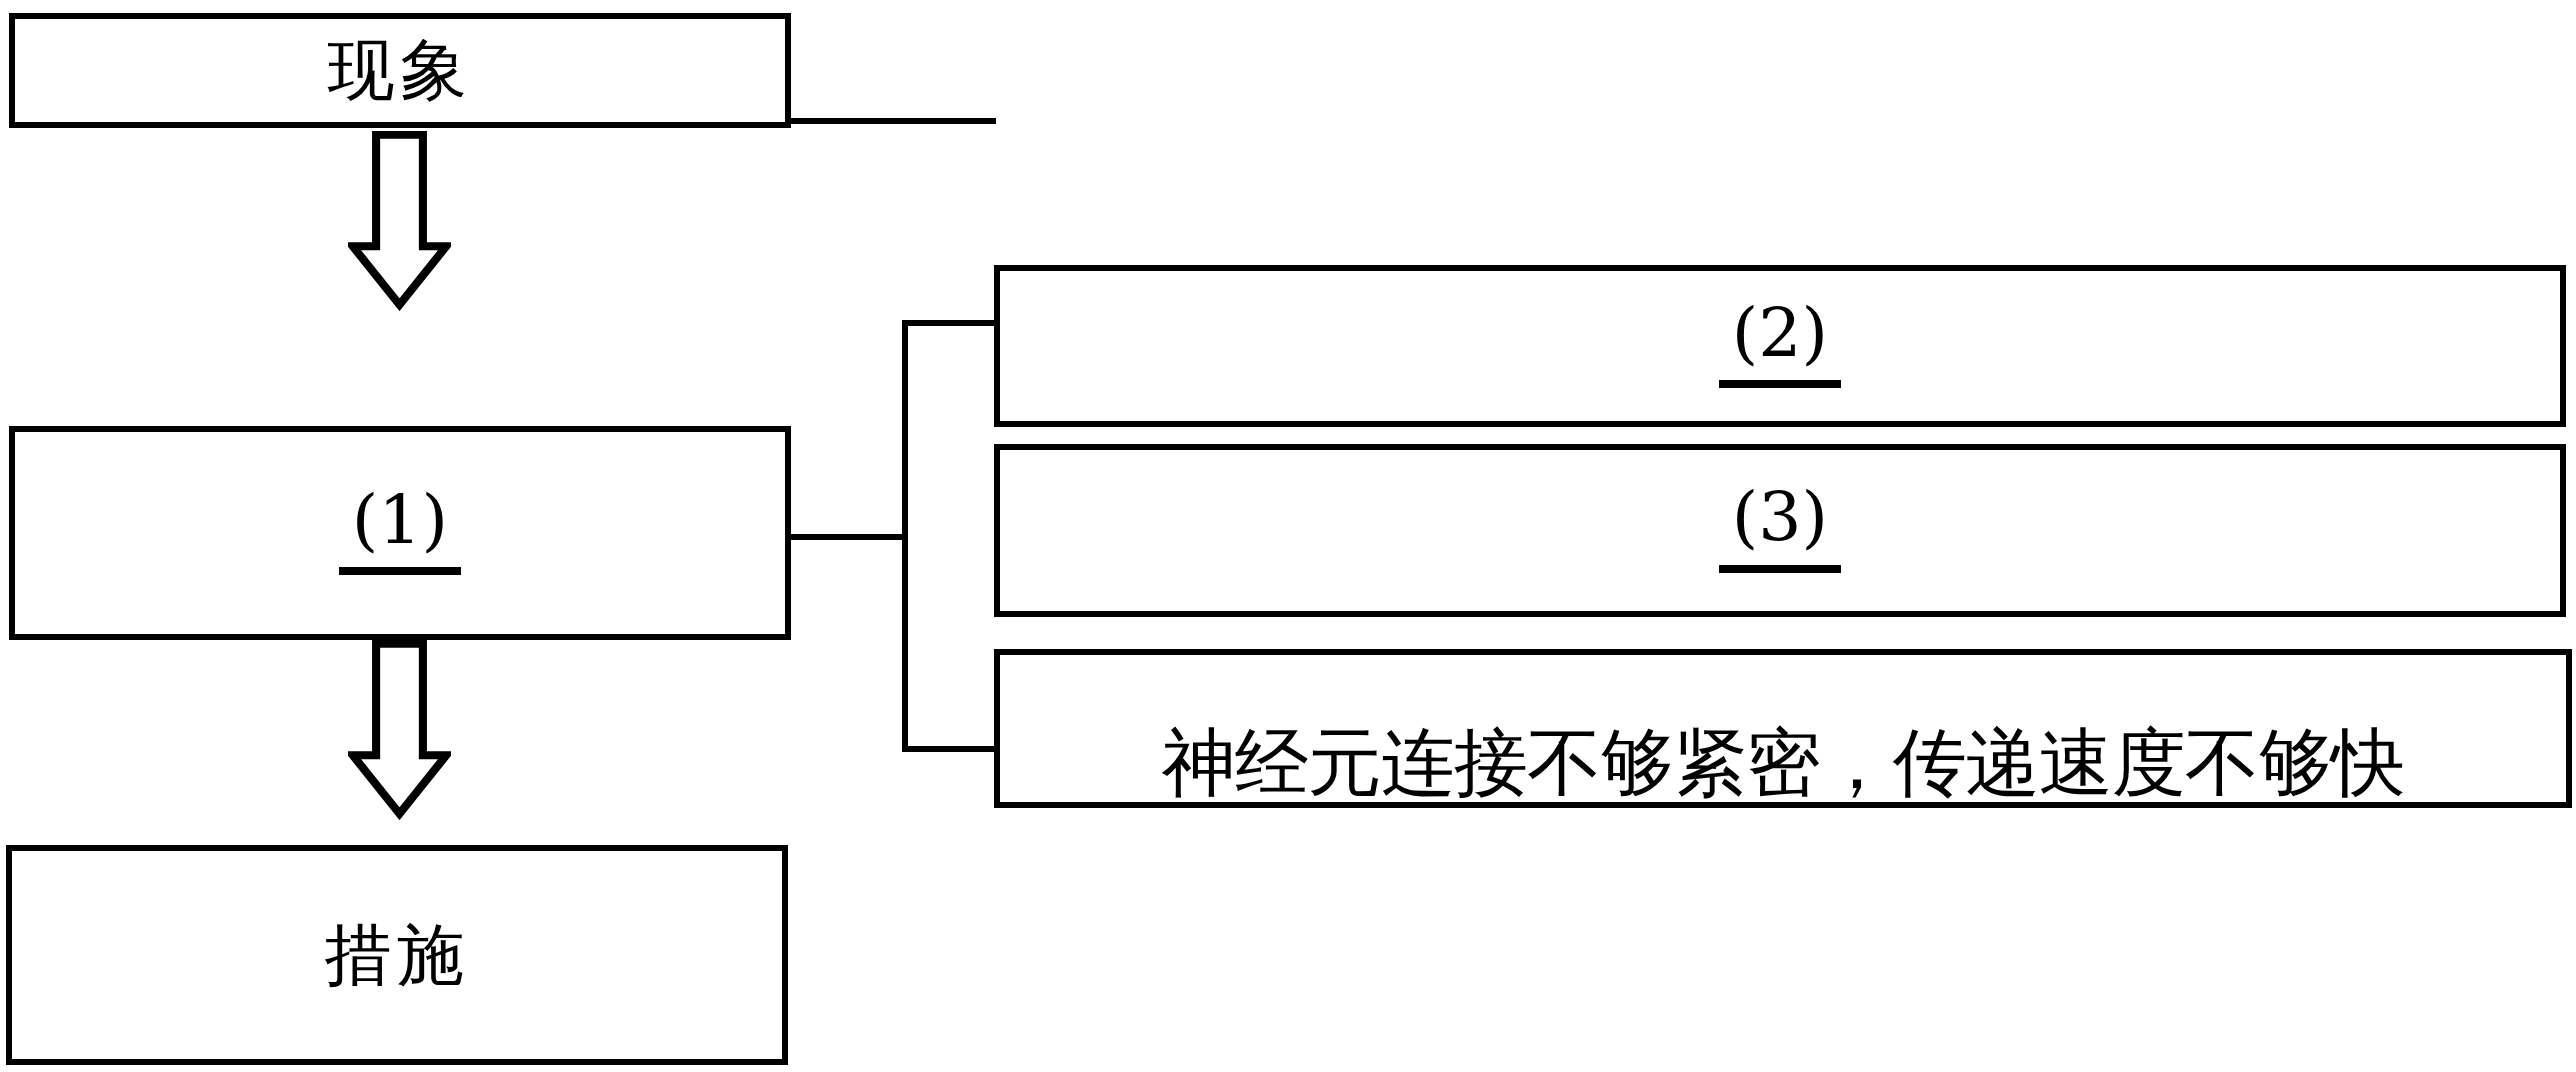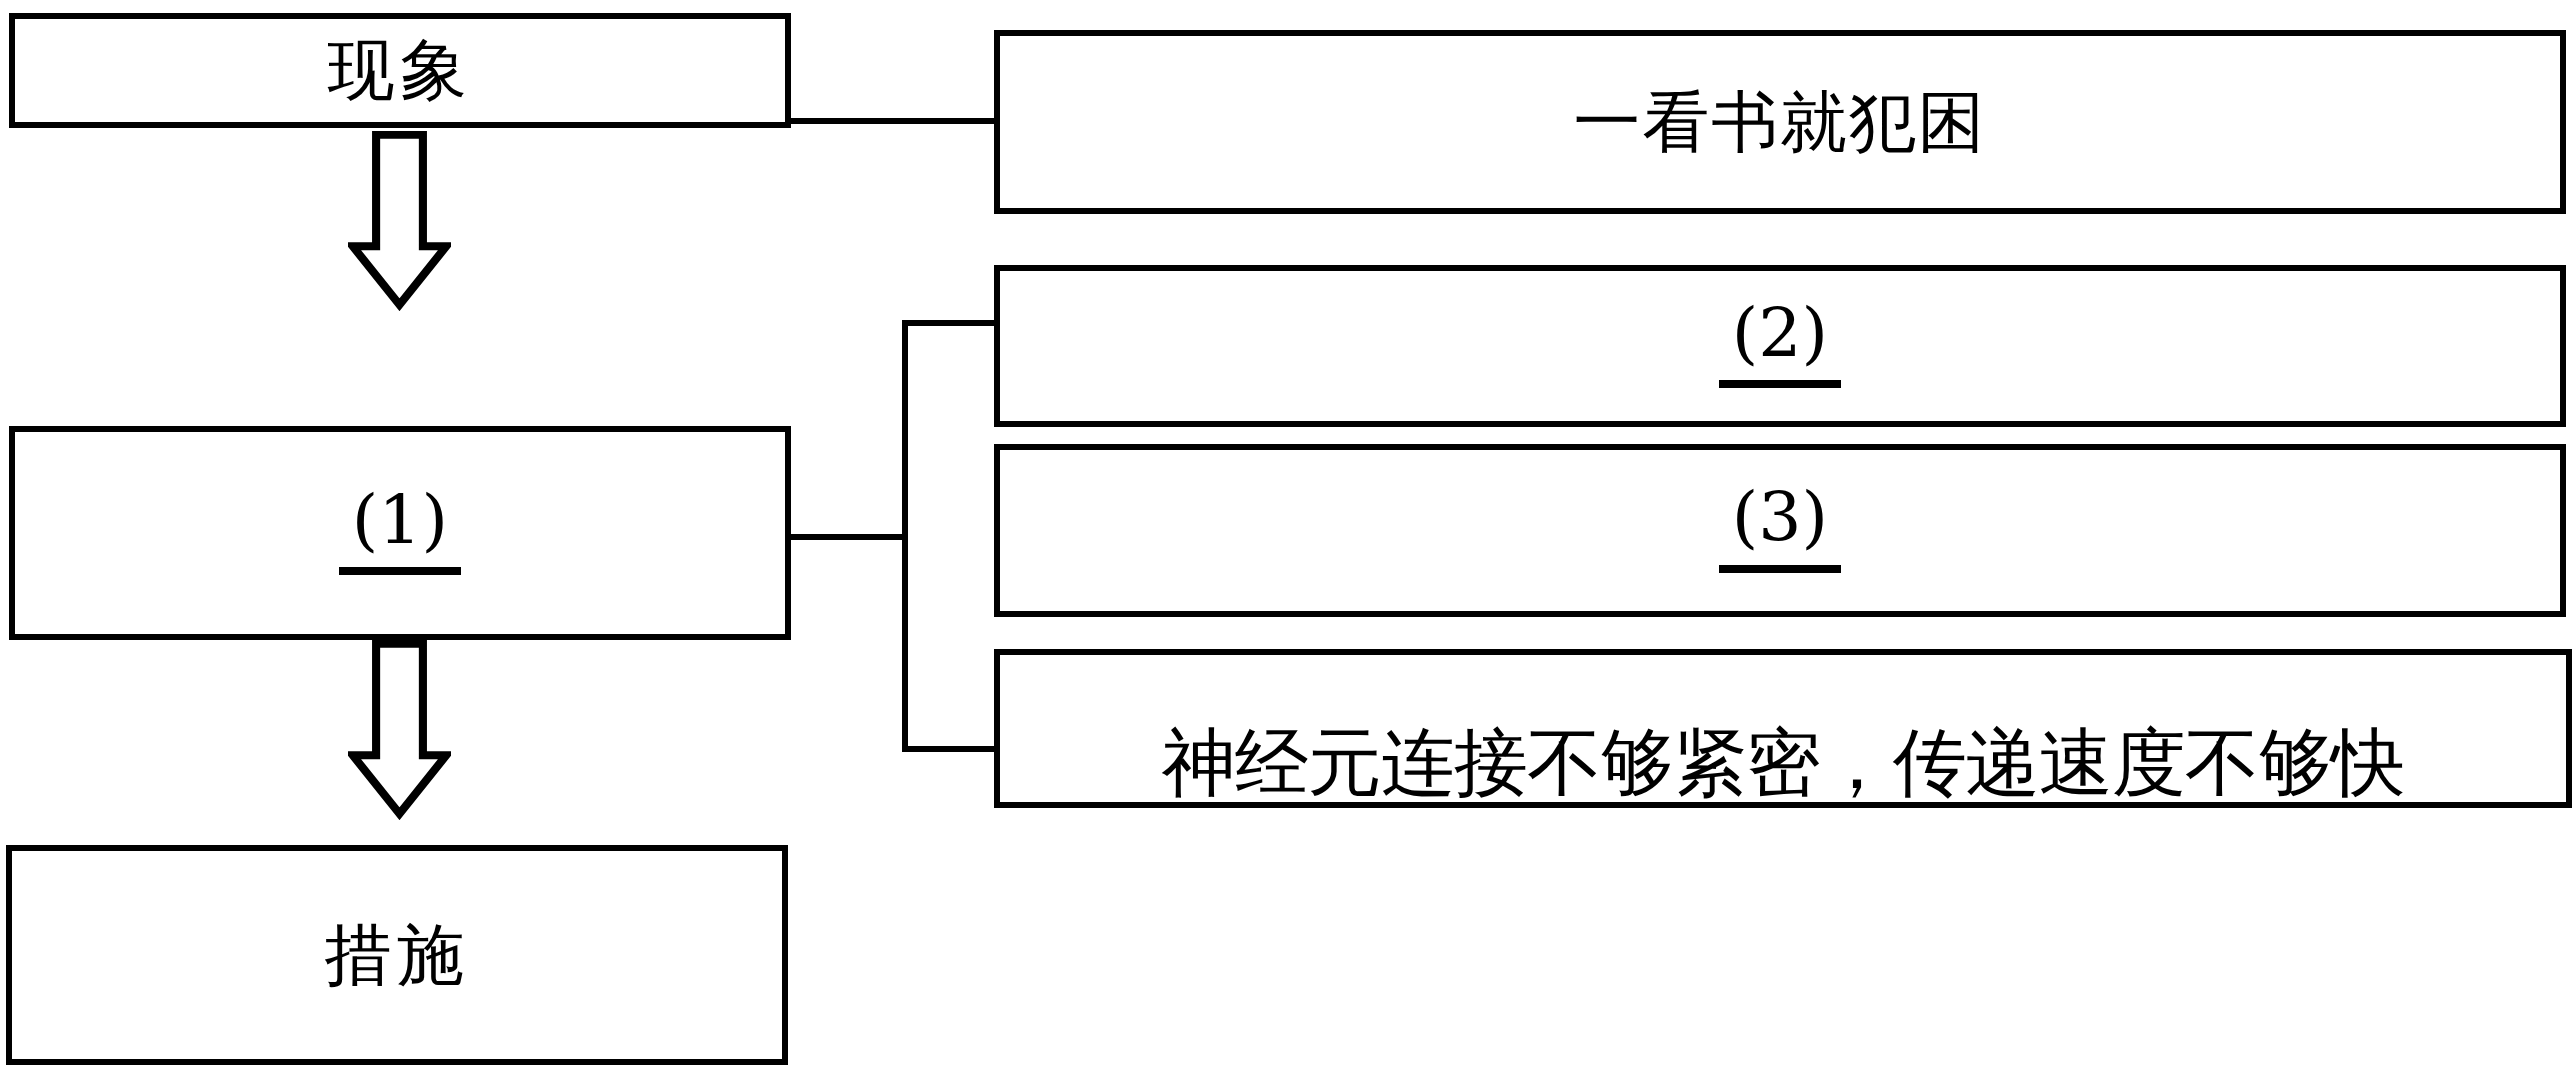--- a/index.html
+++ b/index.html
@@ -130,23 +130,20 @@
     <span class="txt">措施</span>
   </div>
 
   <div class="hline" id="conn-phenomenon"></div>
 
   <div class="vline" id="bracket-spine"></div>
   <div class="hline" id="bracket-stub-top"></div>
   <div class="hline" id="bracket-stub-in"></div>
   <div class="hline" id="bracket-stub-bot"></div>
 
-  <div class="dbox" id="box-detail-1">
-    <span class="txt">一看书就犯困</span>
-  </div>
 
   <div class="dbox" id="box-detail-2">
     <span class="txt">
       <span class="blank">(2)</span>
     </span>
   </div>
 
   <div class="dbox" id="box-detail-3">
     <span class="txt">
       <span class="blank">(3)</span>

